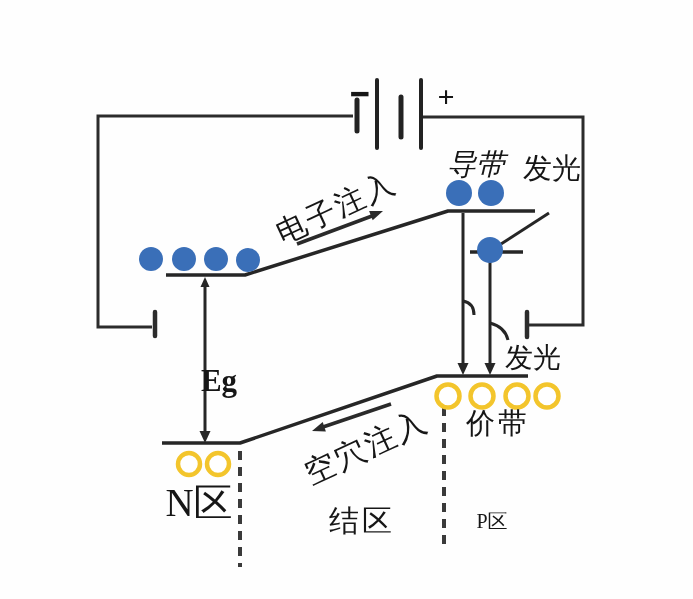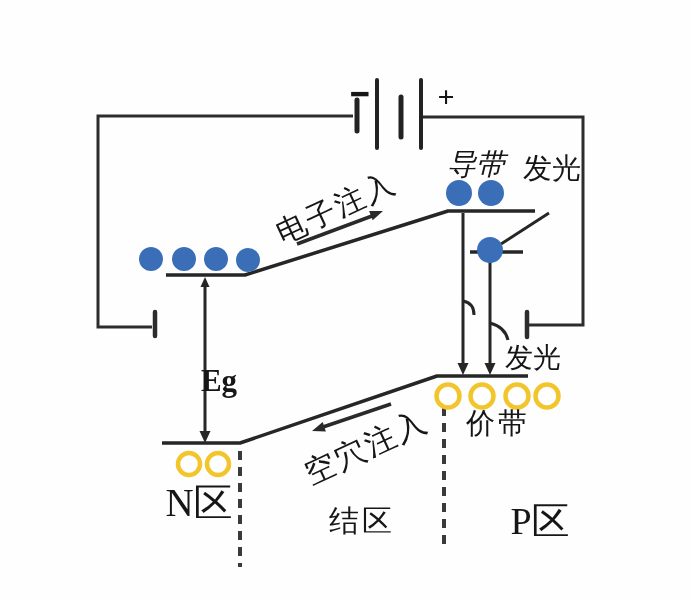--- a/index.html
+++ b/index.html
@@ -16,21 +16,21 @@
   .rot{transform:translate(-50%,-50%) rotate(-25deg);letter-spacing:2px;}
   #lbl-conduction{left:476px;top:164px;font-style:italic;}
   #lbl-lum-center{left:552px;top:168px;text-align:center;line-height:45px;}
   #lbl-e-inj{left:336px;top:208px;font-size:30px;}
   #lbl-eg{left:219px;top:380px;font-size:31px;font-weight:600;}
   #lbl-emission{left:533px;top:358px;font-size:28px;}
   #lbl-h-inj{left:366px;top:447px;font-size:31px;}
   #lbl-valence{left:498px;top:423px;letter-spacing:3px;}
   #lbl-nregion{left:199px;top:502px;font-size:39px;}
   #lbl-jregion{left:339px;top:521px;font-size:30px;letter-spacing:3px;margin-left:23px;}
-  #lbl-pregion{left:492px;top:521px;font-size:38px;margin-left:48px;}
+  #lbl-pregion{left:492px;top:521px;font-size:20px;}
   #lbl-minus{left:360px;top:94px;font-size:30px;font-weight:700;
              transform:translate(-50%,-50%) scale(1.25,2.1);}
   #lbl-plus{left:446px;top:97px;font-size:30px;font-weight:700;}
 </style>
 </head>
 <body>
 
 <div id="stage">
 
   <svg width="693" height="599" viewBox="0 0 693 599">

